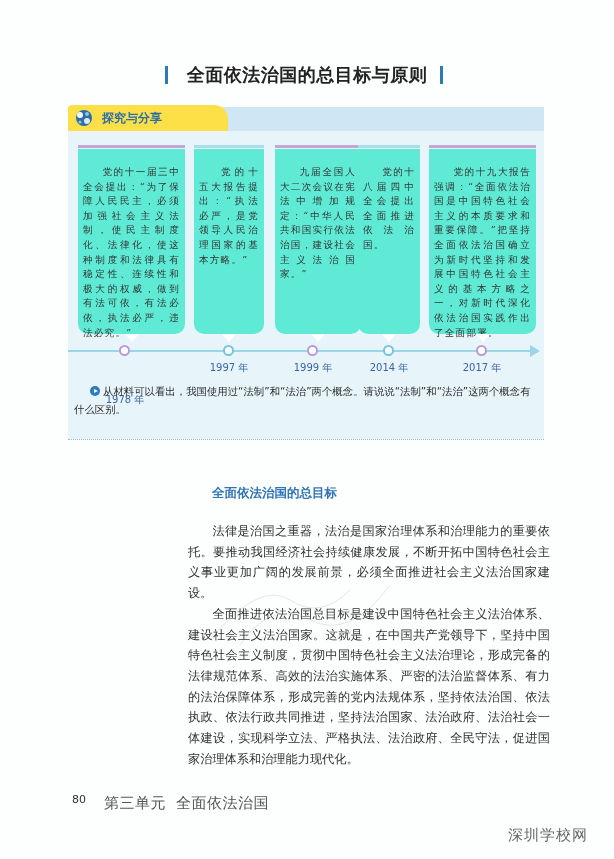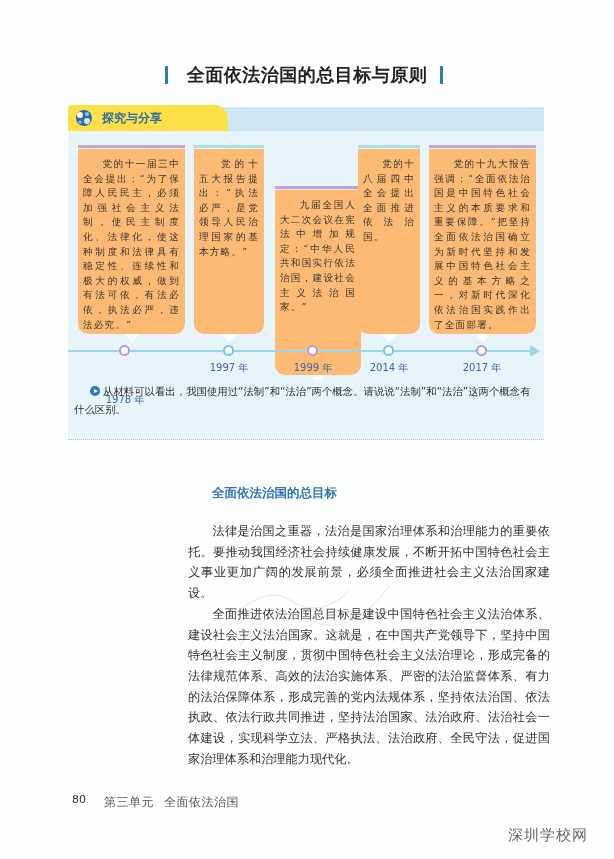--- a/index.html
+++ b/index.html
@@ -31,22 +31,22 @@
     background: #fde047; border-radius: 4px 14px 0 0;
     display: flex; align-items: center; padding-left: 6px;
   }
   .explore-icon { width: 20px; height: 20px; margin-right: 8px; }
   .explore-label {
     font-family: "DejaVu Sans", "Liberation Sans", sans-serif; font-weight: bold;
     font-size: 12px; color: #2c6da8;
   }
 
   .card {
-    position: absolute; top: 42px; background: #fdba74;
-    border-radius: 0 0 10px 10px; padding: 8px 5px 4px 5px;
+    position: absolute; top: 42px; background: #5eead4;
+    border-radius: 0 0 10px 10px; padding: 16px 5px 4px 5px;
     font-size: 9.6px; line-height: 14.6px; color: #333;
     text-align: justify; letter-spacing: 1.2px;
   }
   .card::before {
     content: ""; position: absolute; left: 0; top: -4px; width: 100%; height: 3px;
   }
   .card.purple::before { background: #c4a6d6; }
   .card.cyan::before { background: #a9dde8; }
   .card .indent { display: inline-block; width: 2em; }
   .card::after {
@@ -104,21 +104,21 @@
 
   .watermark {
     position: absolute; left: 200px; top: 570px; width: 200px; height: 80px; opacity: 0.25;
   }
 
   .footer-page {
     position: absolute; left: 72px; top: 793px;
     font-family: "DejaVu Sans", "Liberation Sans", sans-serif; font-size: 11px; color: #333;
   }
   .footer-unit {
-    position: absolute; left: 104px; top: 794px; font-size: 12px; color: #555; letter-spacing: 0.5px;
+    position: absolute; left: 104px; top: 794px; font-size: 15px; color: #555; letter-spacing: 0.5px;
   }
   .footer-unit span + span { margin-left: 10px; }
   .site-mark {
     position: absolute; left: 508px; top: 826px; font-size: 15px; color: #666; letter-spacing: 1px;
   }
 </style>
 </head>
 <body>
 
 <div class="section-title">
@@ -139,21 +139,21 @@
     </svg>
     <span class="explore-label">探究与分享</span>
   </div>
 
   <div class="card purple" style="left:10px; width:107px; height:185px;">
     <span class="indent"></span><span>党的十一届三中全会提出：“为了保障人民民主，必须加强社会主义法制，使民主制度化、法律化，使这种制度和法律具有稳定性、连续性和极大的权威，做到有法可依，有法必依，执法必严，违法必究。”</span>
   </div>
   <div class="card cyan" style="left:126px; width:70px; height:185px;">
     <span class="indent"></span><span>党的十五大报告提出：“执法必严，是党领导人民治理国家的基本方略。”</span>
   </div>
-  <div class="card purple" style="left:207px; width:86px; height:185px;margin-top:41px;">
+  <div class="card purple" style="left:207px; width:86px; height:185px;">
     <span class="indent"></span><span>九届全国人大二次会议在宪法中增加规定：“中华人民共和国实行依法治国，建设社会主义法治国家。”</span>
   </div>
   <div class="card cyan" style="left:290px; width:62px; height:185px;">
     <span class="indent"></span><span>党的十八届四中全会提出全面推进依法治国。</span>
   </div>
   <div class="card purple" style="left:361px; width:107px; height:185px;">
     <span class="indent"></span><span>党的十九大报告强调：“全面依法治国是中国特色社会主义的本质要求和重要保障。”把坚持全面依法治国确立为新时代坚持和发展中国特色社会主义的基本方略之一，对新时代深化依法治国实践作出了全面部署。</span>
   </div>
 
   <div class="timeline-line"></div>

